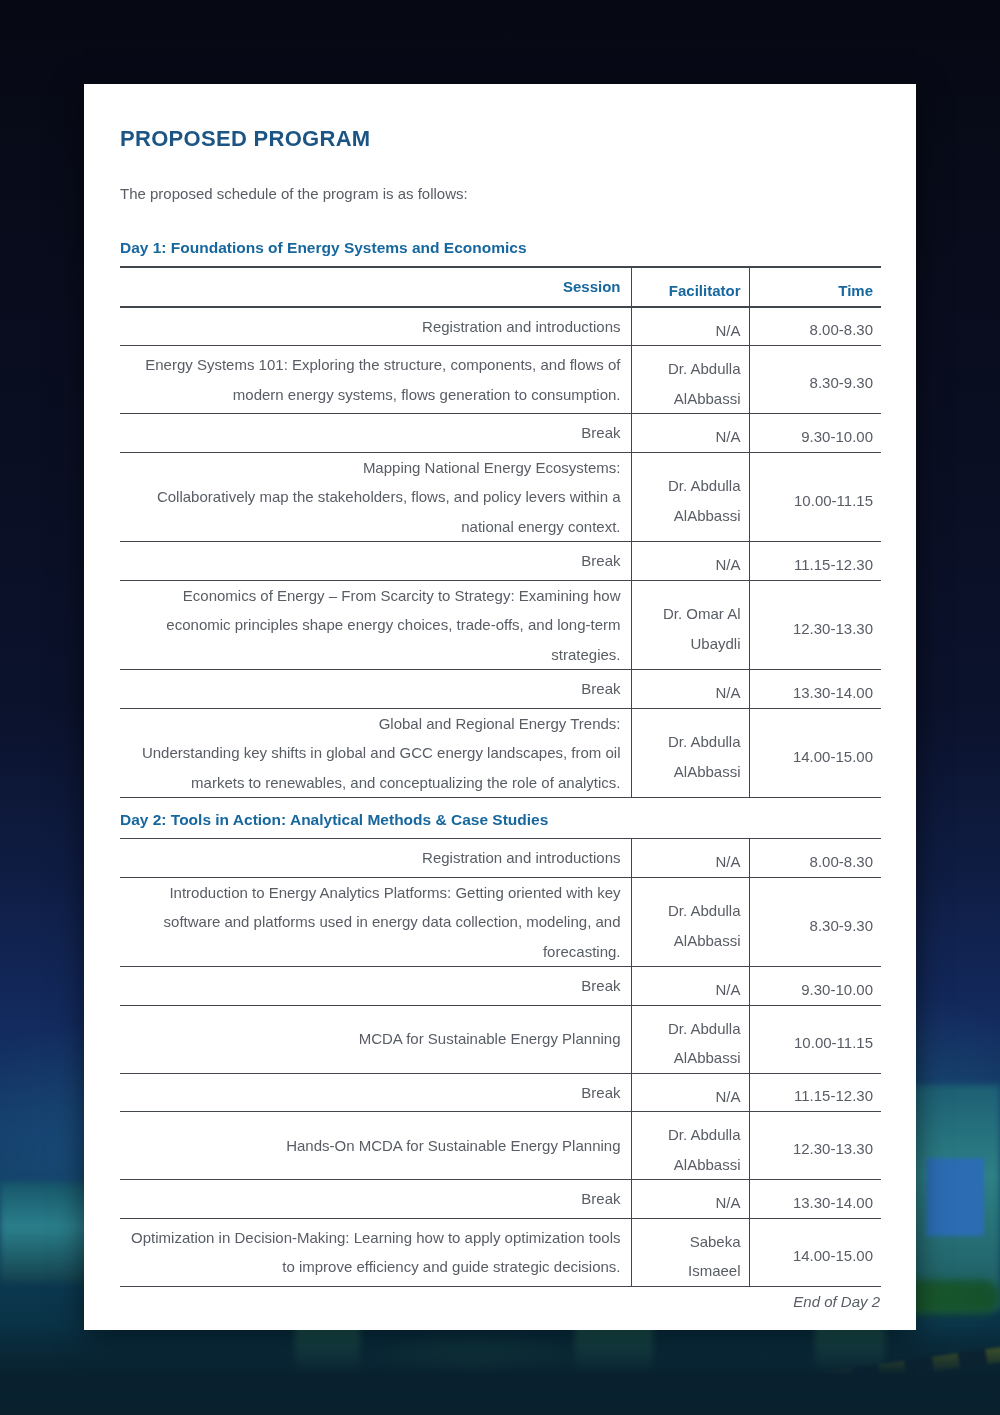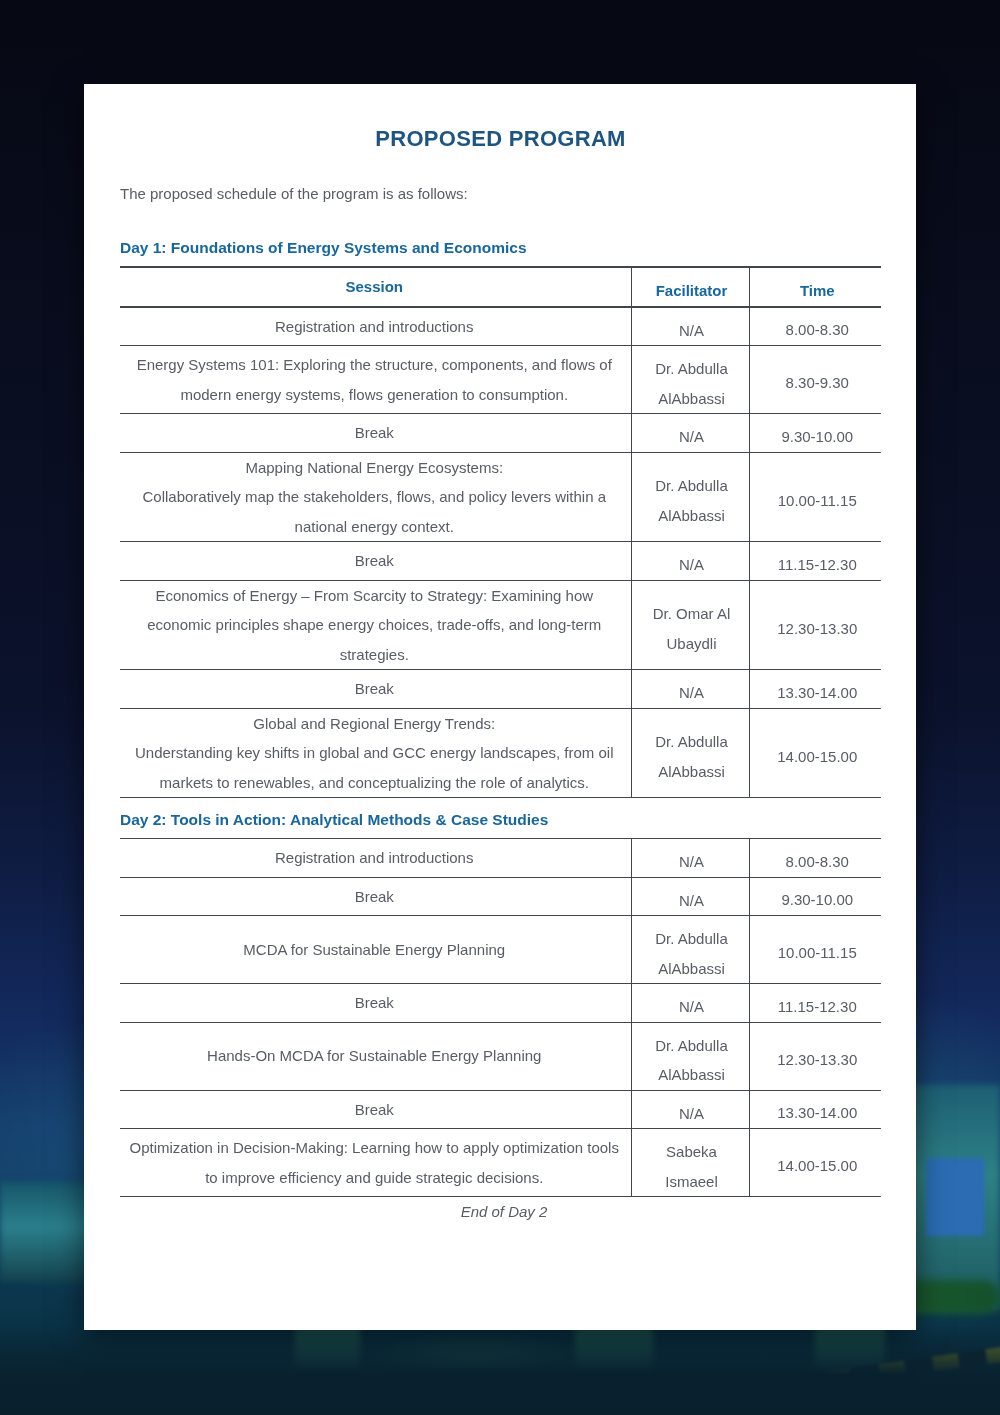--- a/index.html
+++ b/index.html
@@ -48,33 +48,33 @@
     transform:rotate(-8deg);opacity:.85;filter:blur(1.5px);
     background:repeating-linear-gradient(90deg,#76811f 0 26px,#10222e 26px 54px);}
   .bg-curb2{position:absolute;left:425px;top:1402px;width:220px;height:13px;
     transform:rotate(-6deg);opacity:.8;filter:blur(1.5px);
     background:repeating-linear-gradient(90deg,#6d781d 0 22px,#0e1f2a 22px 46px);}
   
   .page{position:absolute;left:84px;top:84px;width:832px;height:1246px;
     background:var(--page-bg);padding:0 35px 0 36px;
     box-shadow:0 6px 28px rgba(0,0,0,.55);}
   .page-title{margin:42px 0 0;font-size:22px;font-weight:bold;
-    letter-spacing:.3px;color:var(--title-blue);text-align:center;}
+    letter-spacing:.3px;color:var(--title-blue);}
   .intro{margin:33px 0 0;font-size:15px;color:var(--body-gray);}
   .day-section{margin-top:37px;}
   .day-section + .day-section{margin-top:13px;}
   .day-heading{margin:0 0 9px;font-size:15.5px;font-weight:bold;color:var(--heading-blue);}
   
   table.day-table{border-collapse:collapse;width:761px;table-layout:fixed;
     font-size:15px;color:var(--body-gray);}
   .day-table col.c-session{width:511px;}
   .day-table col.c-fac{width:118px;}
   .day-table col.c-time{width:132px;}
   .day-table th,.day-table td{vertical-align:middle;line-height:29.5px;
-    font-weight:normal;text-align:center;margin-left:33px;}
+    font-weight:normal;text-align:right;margin-left:33px;}
   .day-table thead tr{border-top:2px solid var(--border);border-bottom:2px solid var(--border);}
   .day-table thead th{color:var(--heading-blue);font-weight:bold;}
   .day-table tbody tr{border-bottom:1.5px solid var(--border);}
   .day-table .cell-session{padding:0 10px 0 8px;border-right:1.5px solid var(--border);}
   .day-table .cell-fac{padding:8px 8px 0 11px;border-right:1.5px solid var(--border);}
   .day-table .cell-time{padding:7px 8px 0 12px;}
   .day-table .cell-session .line{margin:0;}
   table.no-header{border-top:1.5px solid var(--border);}
   .day-table tr.footer-row td{border-right:none;font-style:italic;
     padding-left:8px;line-height:28px;}
@@ -192,20 +192,27 @@
         <tbody>
           <tr>
             <td class="cell-session">
               <div class="line">Registration and introductions</div>
             </td>
             <td class="cell-fac">N/A</td>
             <td class="cell-time">8.00-8.30</td>
           </tr>
           <tr>
             <td class="cell-session">
+              <div class="line">Introduction to Energy Analytics Platforms: Getting oriented with key software and platforms used in energy data collection, modeling, and forecasting.</div>
+            </td>
+            <td class="cell-fac">Dr. Abdulla AlAbbassi</td>
+            <td class="cell-time">8.30-9.30</td>
+          </tr>
+          <tr>
+            <td class="cell-session">
               <div class="line">Break</div>
             </td>
             <td class="cell-fac">N/A</td>
             <td class="cell-time">9.30-10.00</td>
           </tr>
           <tr>
             <td class="cell-session">
               <div class="line">MCDA for Sustainable Energy Planning</div>
             </td>
             <td class="cell-fac">Dr. Abdulla AlAbbassi</td>

